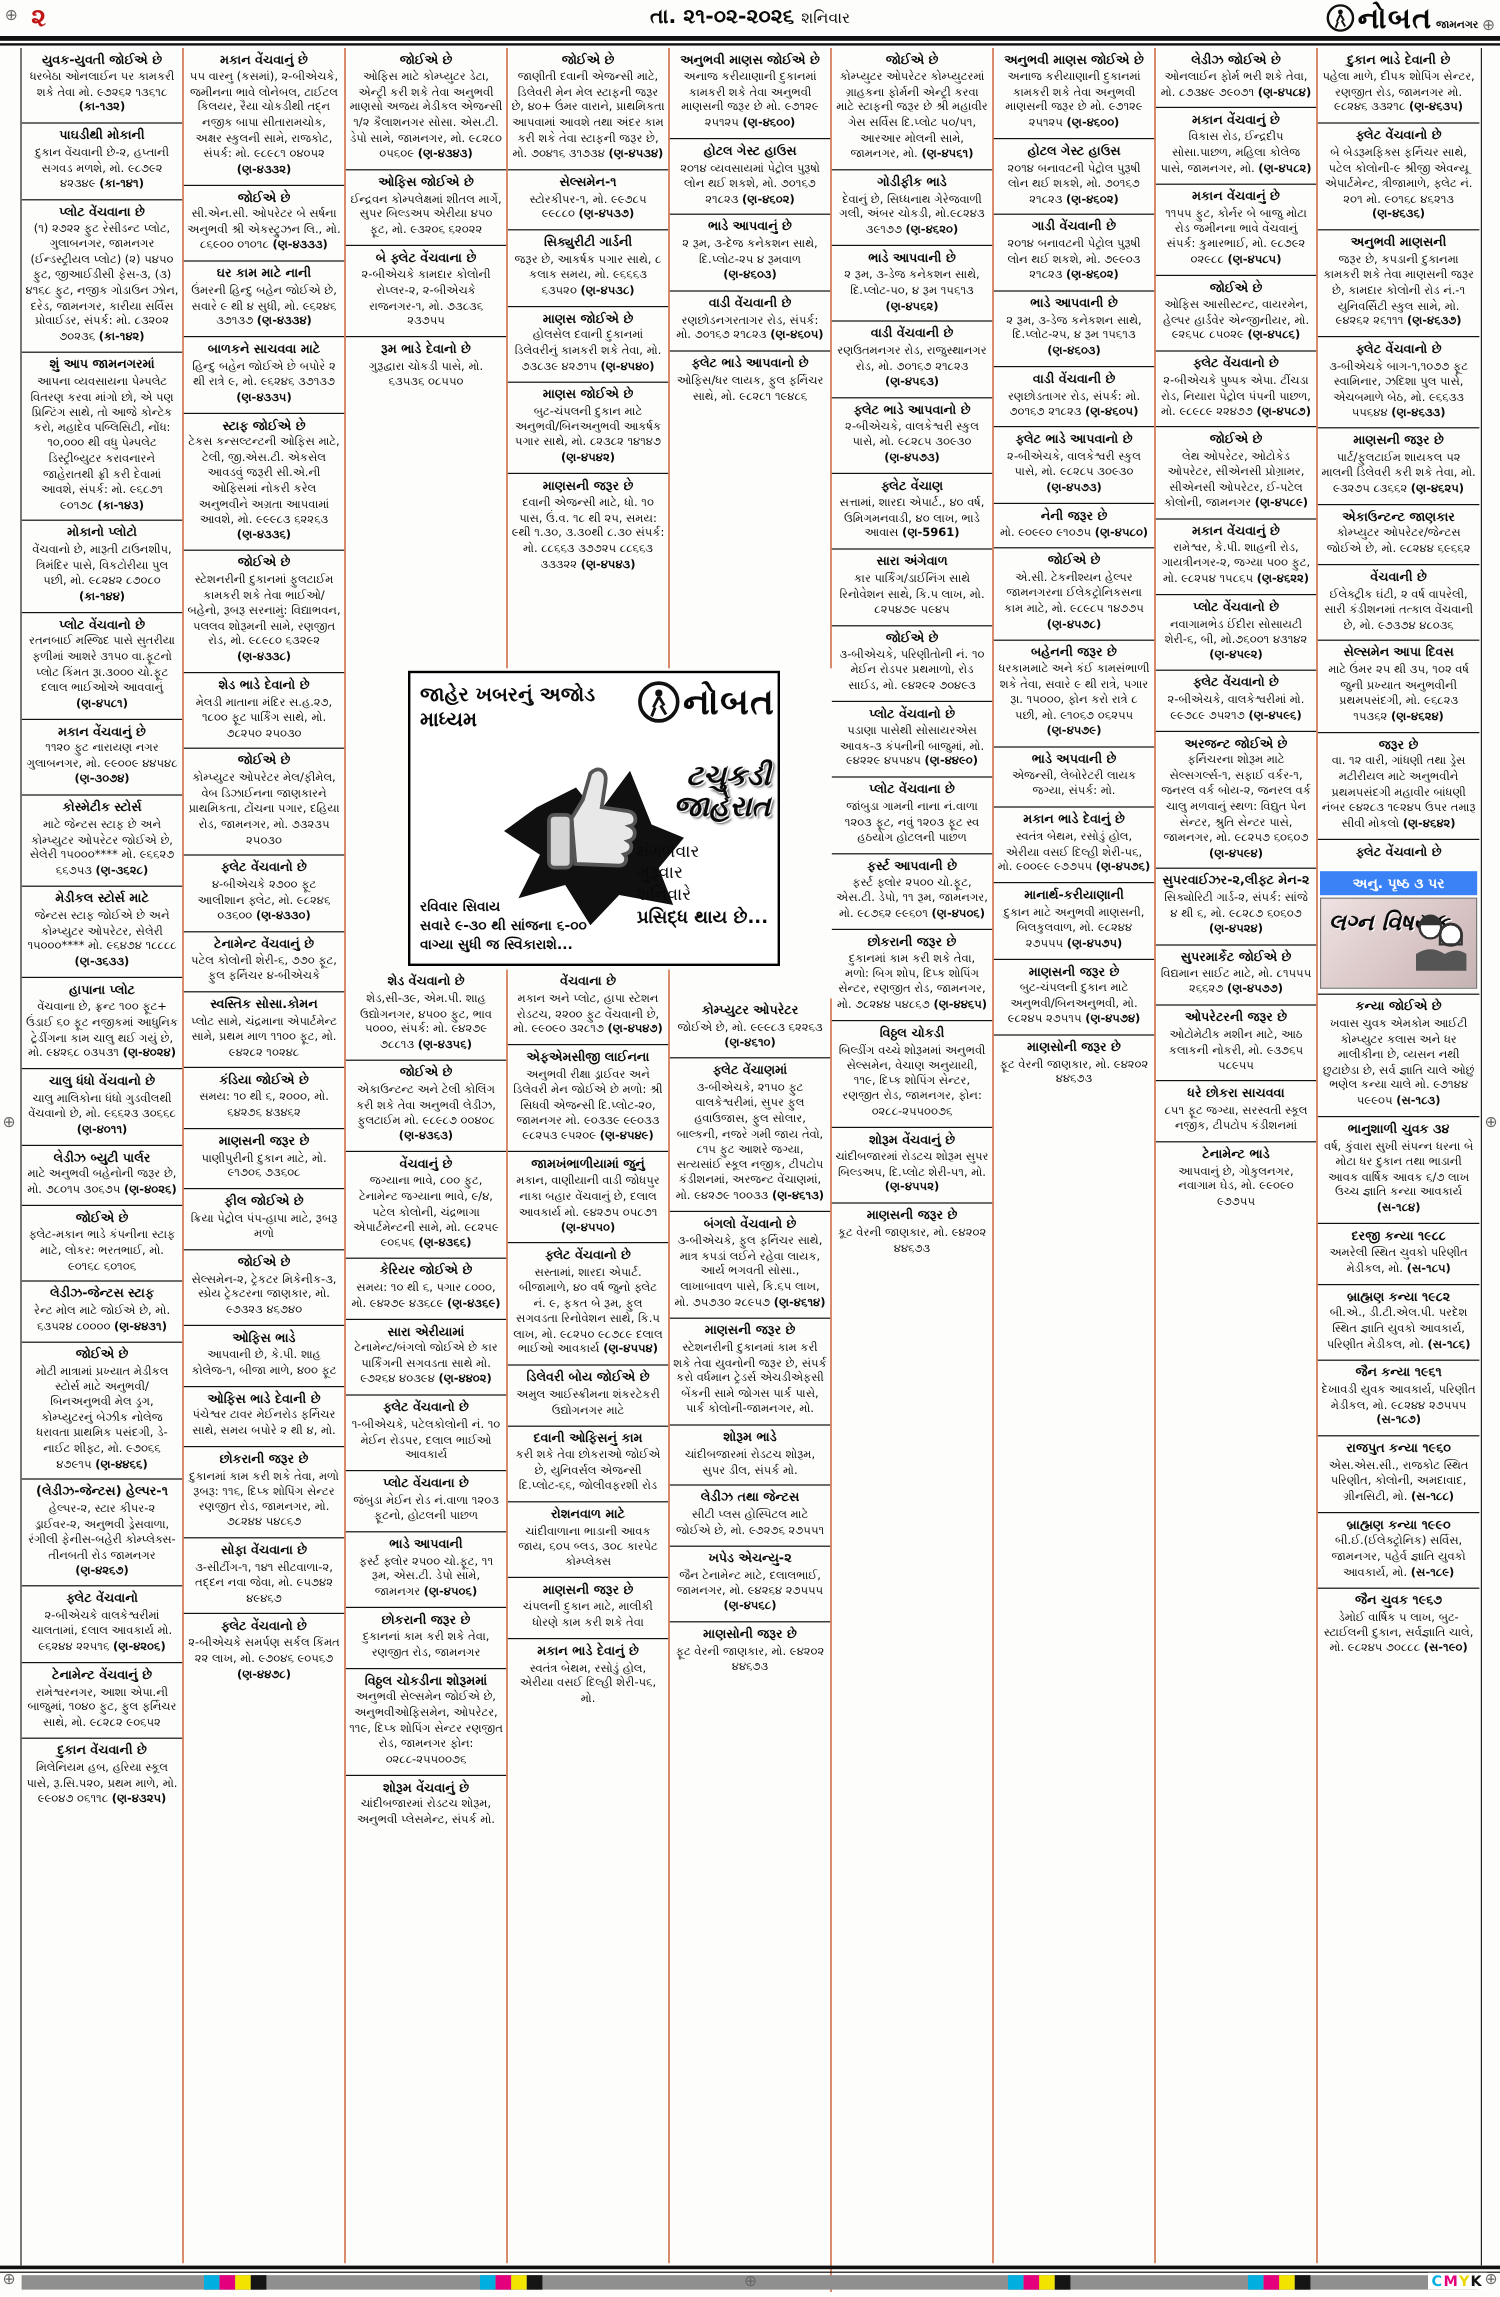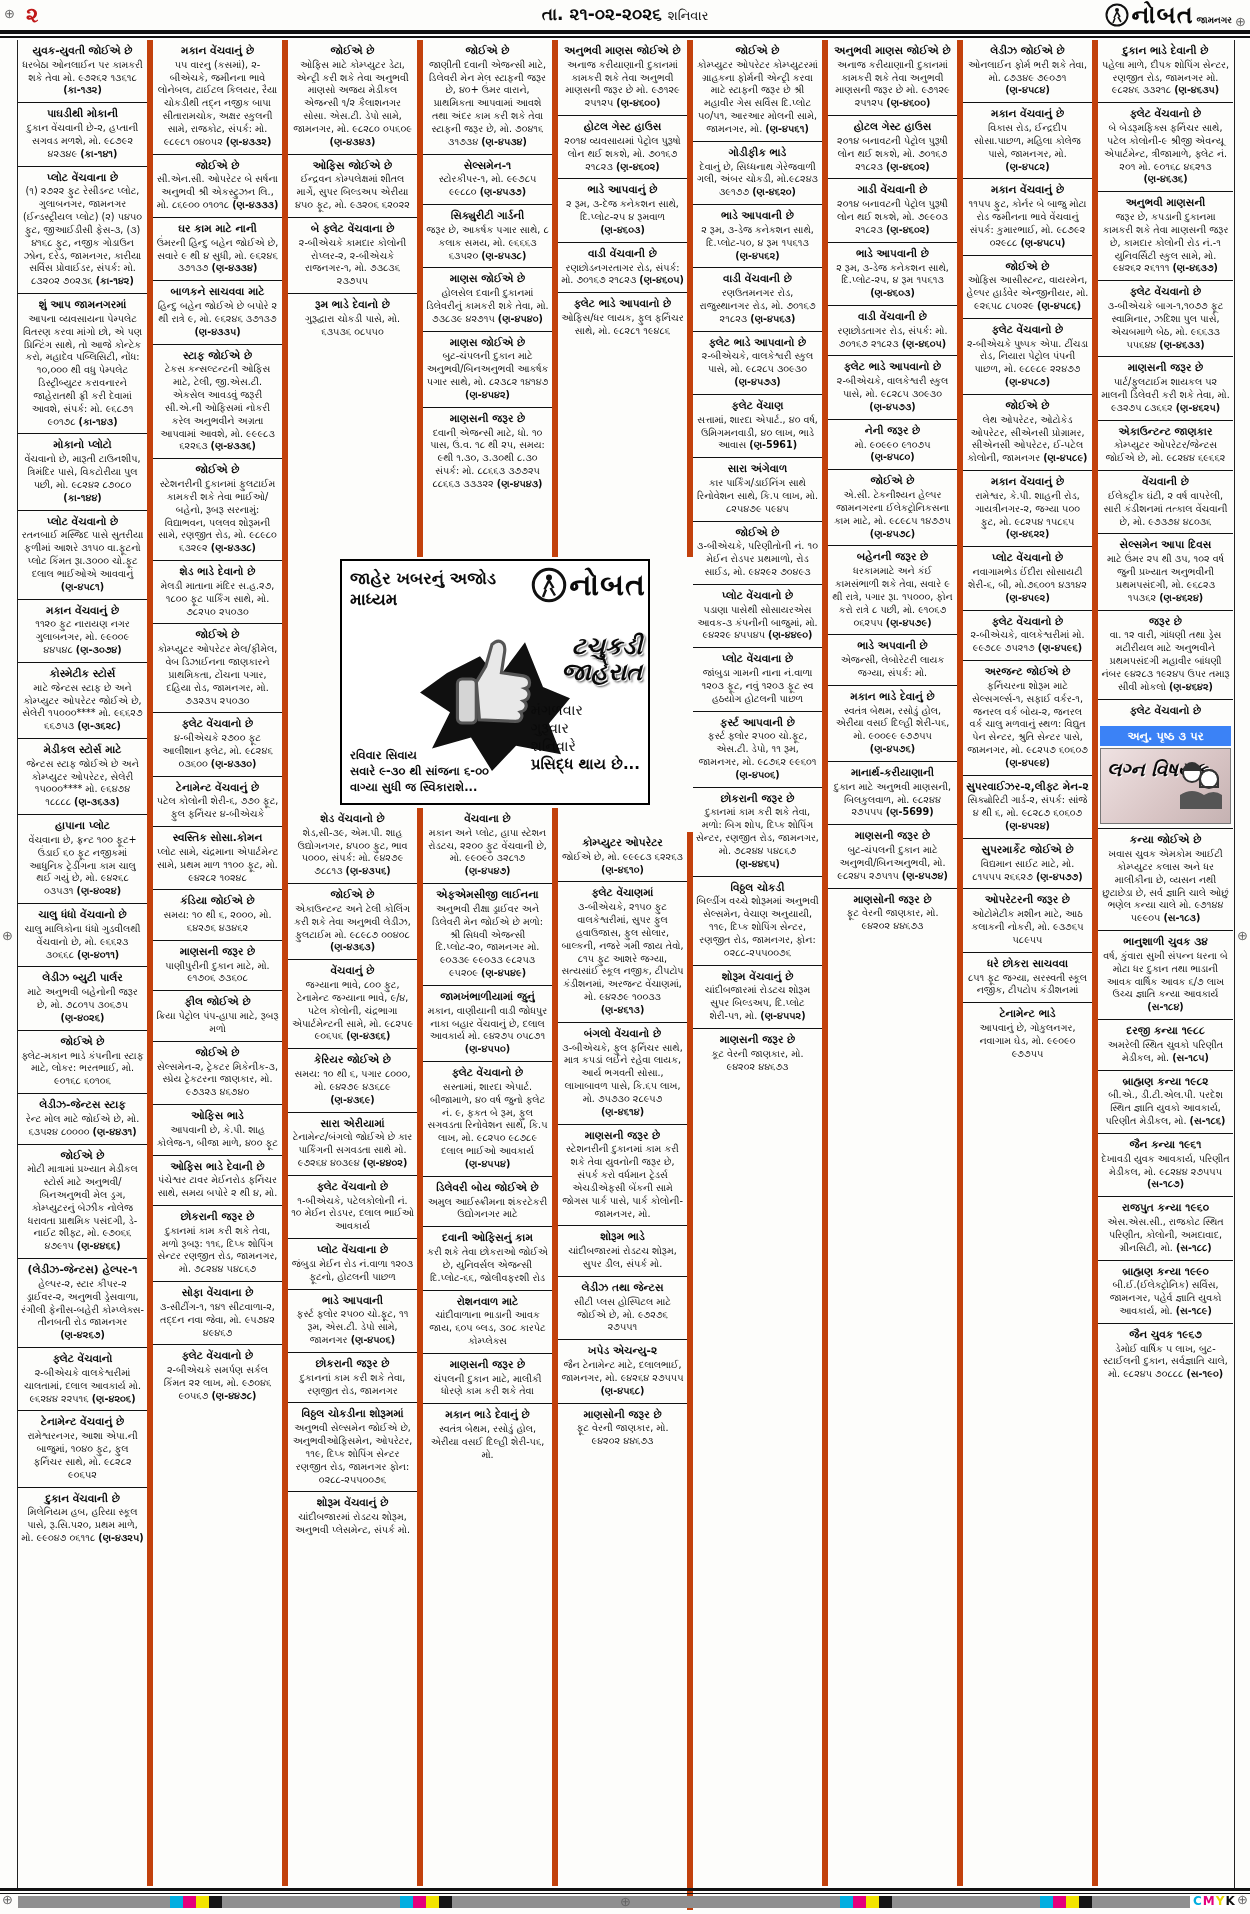--- a/index.html
+++ b/index.html
@@ -15,21 +15,21 @@
   .dateline .day{font-size:13px;font-weight:normal;}
   .masthead{position:absolute;right:18px;top:1px;display:flex;align-items:center;gap:3px;}
   .masthead .nm{font-size:24px;font-weight:900;letter-spacing:1px;}
   .masthead .city{font-size:9px;font-weight:bold;align-self:flex-end;margin-bottom:3px;text-align:right;}
   .rule2{position:absolute;left:0;width:1250px;}
   .rule2 .r1{height:4px;background:#111;}
   .rule2 .r2{height:2px;background:#111;margin-top:2px;}
   
   .frame{position:absolute;left:17px;top:40px;width:1216px;height:1848px;border-left:1px solid #222;border-right:1px solid #222;}
   
-  .col{position:absolute;width:135px;border-right:6px solid #c2410c;box-sizing:border-box;overflow:hidden;background:transparent;}
+  .col{position:absolute;width:135px;border-right:1px solid #c2410c;box-sizing:border-box;overflow:hidden;background:transparent;}
   .col.last{border-right:none;}
   .ad{padding:4px 3px 5px 3px;border-top:1px solid #111;text-align:center;}
   .ad:first-child{border-top:none;}
   .ad .h{font-size:10.6px;font-weight:bold;line-height:1.3;}
   .ad .b{font-size:9.6px;line-height:1.34;margin-top:1px;}
   .ad .tag{font-weight:bold;}
   
   .contnote{margin:4px 2px 2px 2px;background:#3b82f6;color:#fff;text-align:center;
     font-size:11.5px;font-weight:bold;padding:3px 0;}
   .lagna{margin:2px 2px 4px 2px;height:74px;position:relative;border:1px solid #777;
@@ -537,21 +537,21 @@
     <div class="ad">
       <div class="h">ભાડે અપવાની છે</div>
       <div class="b">એજન્સી, લેબોરેટરી લાયક જગ્યા, સંપર્ક: મો.</div>
     </div>
     <div class="ad">
       <div class="h">મકાન ભાડે દેવાનું છે</div>
       <div class="b">સ્વતંત્ર બેથમ, રસોડું હોલ, એરીયા વસઈ દિલ્હી શેરી-૫૬, મો. ૯૦૦૯૯ ૯૭૭૫૫ <span class="tag">(ણ-૪૫૭૬)</span></div>
     </div>
     <div class="ad">
       <div class="h">માનાર્થ-કરીયાણાની</div>
-      <div class="b">દુકાન માટે અનુભવી માણસની, બિલકુલવાળ, મો. ૯૮૨૪૪ ૨૭૫૫૫ <span class="tag">(ણ-5699)</span></div>
+      <div class="b">દુકાન માટે અનુભવી માણસની, બિલકુલવાળ, મો. ૯૮૨૪૪ ૨૭૫૫૫ <span class="tag">(ણ-૪૫૭૫)</span></div>
     </div>
     <div class="ad">
       <div class="h">માણસની જરૂર છે</div>
       <div class="b">બુટ-ચંપલની દુકાન માટે અનુભવી/બિનઅનુભવી, મો. ૯૮૨૪૫ ૨૭૫૧૫ <span class="tag">(ણ-૪૫૭૪)</span></div>
     </div>
     <div class="ad">
       <div class="h">માણસોની જરૂર છે</div>
       <div class="b">ફૂટ વેરની જાણકાર, મો. ૯૪૨૦૨ ૪૪૬૭૩</div>
     </div>
   </div>

